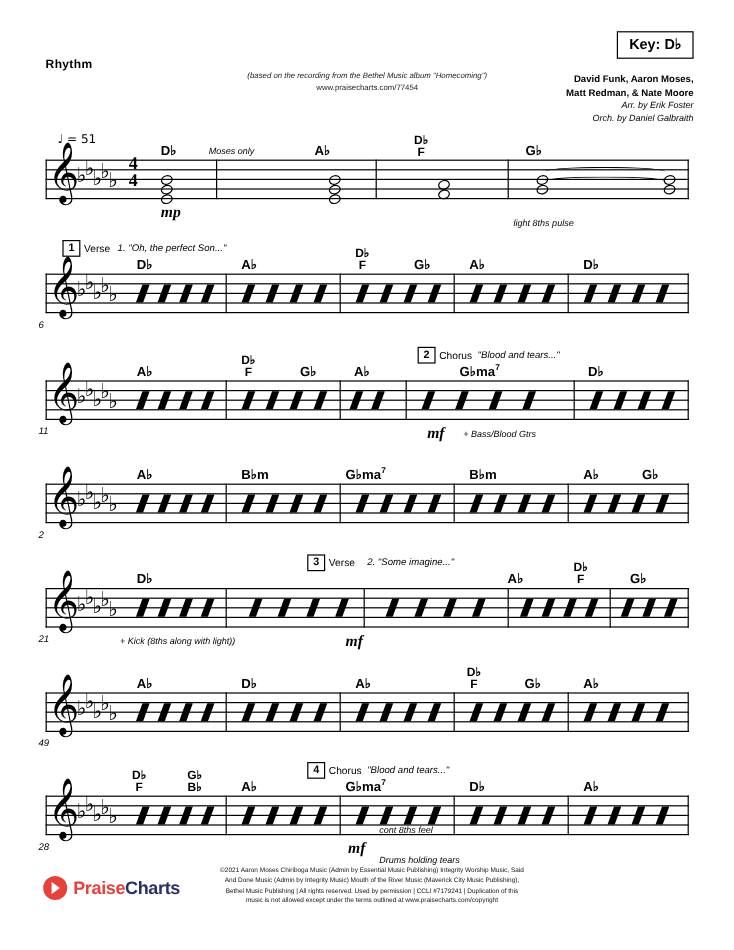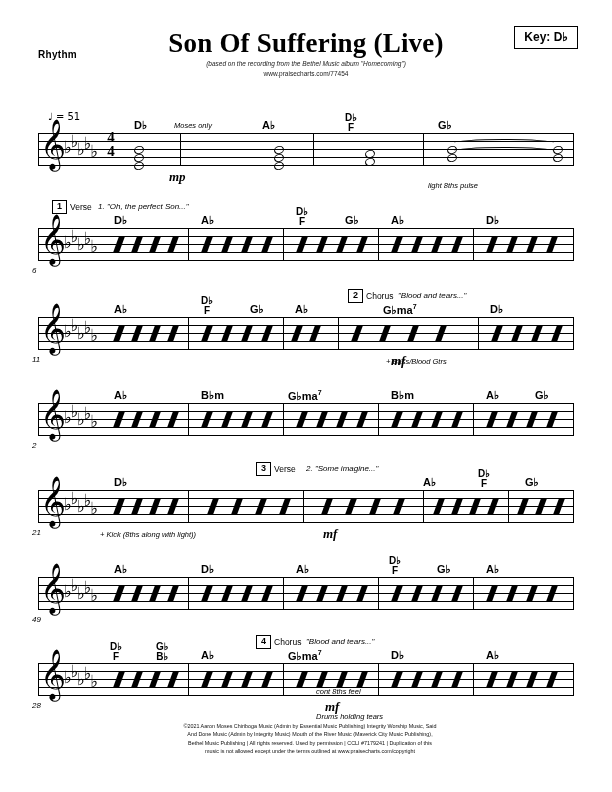--- a/index.html
+++ b/index.html
@@ -118,21 +118,21 @@
     border:1.2px solid #000; font-size:9px; font-weight:bold;
     padding:1px 4px; line-height:1.1; background:#fff;
   }
   .rehearsal .sect { font-size:8.5px; }
   .lyric-cue {
     position:absolute; font-size:8px; font-style:italic;
   }
   .dyn {
     position:absolute;
     font-family:"Liberation Serif", serif;
-    font-style:italic; font-weight:bold; font-size:13px;margin-left:35px;
+    font-style:italic; font-weight:bold; font-size:13px;
   }
   .annot {
     position:absolute; font-size:7.5px; font-style:italic;
   }
 
   
   .wnote {
     position:absolute;
     width:8px; height:6px;
     border:1.3px solid #000; border-radius:50%;
@@ -170,24 +170,29 @@
   }
   .pc-logo .txt .praise { color:#e8413a; }
   .pc-logo .txt .charts { color:#2a2f6b; }
 </style>
 </head>
 <body>
 
 <div class="page">
 
   <div class="part-label">Rhythm</div>
-  <div class="title">Son Of Suffering (Live)</div>
   <div class="subtitle">(based on the recording from the Bethel Music album "Homecoming")</div>
   <div class="weburl">www.praisecharts.com/77454</div>
   <div class="keybox">Key: D♭</div>
+  <div class="credits">
+    <div>David Funk, Aaron Moses,</div>
+    <div>Matt Redman, &amp; Nate Moore</div>
+    <div class="arr">Arr. by Erik Foster</div>
+    <div class="arr">Orch. by Daniel Galbraith</div>
+  </div>
 
   <div class="system" style="top:133px;">
     <div class="annot" style="left:10px; top:-22px; font-style:normal; font-family:'DejaVu Sans',sans-serif; font-size:10px;">♩ = 51</div>
 
     <div class="staff">
       <div class="line"></div>
         <div class="line"></div>
         <div class="line"></div>
         <div class="line"></div>
         <div class="line"></div>
@@ -560,14 +565,20 @@
     <div class="measnum" style="left:-6px; top:38px;">28</div>
   </div>
 
   <div class="copyright">
     <div>©2021 Aaron Moses Chiriboga Music (Admin by Essential Music Publishing) Integrity Worship Music, Said</div>
     <div>And Done Music (Admin by Integrity Music) Mouth of the River Music (Maverick City Music Publishing),</div>
     <div>Bethel Music Publishing | All rights reserved. Used by permission | CCLI #7179241 | Duplication of this</div>
     <div>music is not allowed except under the terms outlined at www.praisecharts.com/copyright</div>
   </div>
 
+  <div class="pc-logo">
+    <div class="circle"></div>
+    <div class="txt">
+      <span class="praise">Praise</span><span class="charts">Charts</span>
+    </div>
+  </div>
 
 </div>
 
 </body></html>

